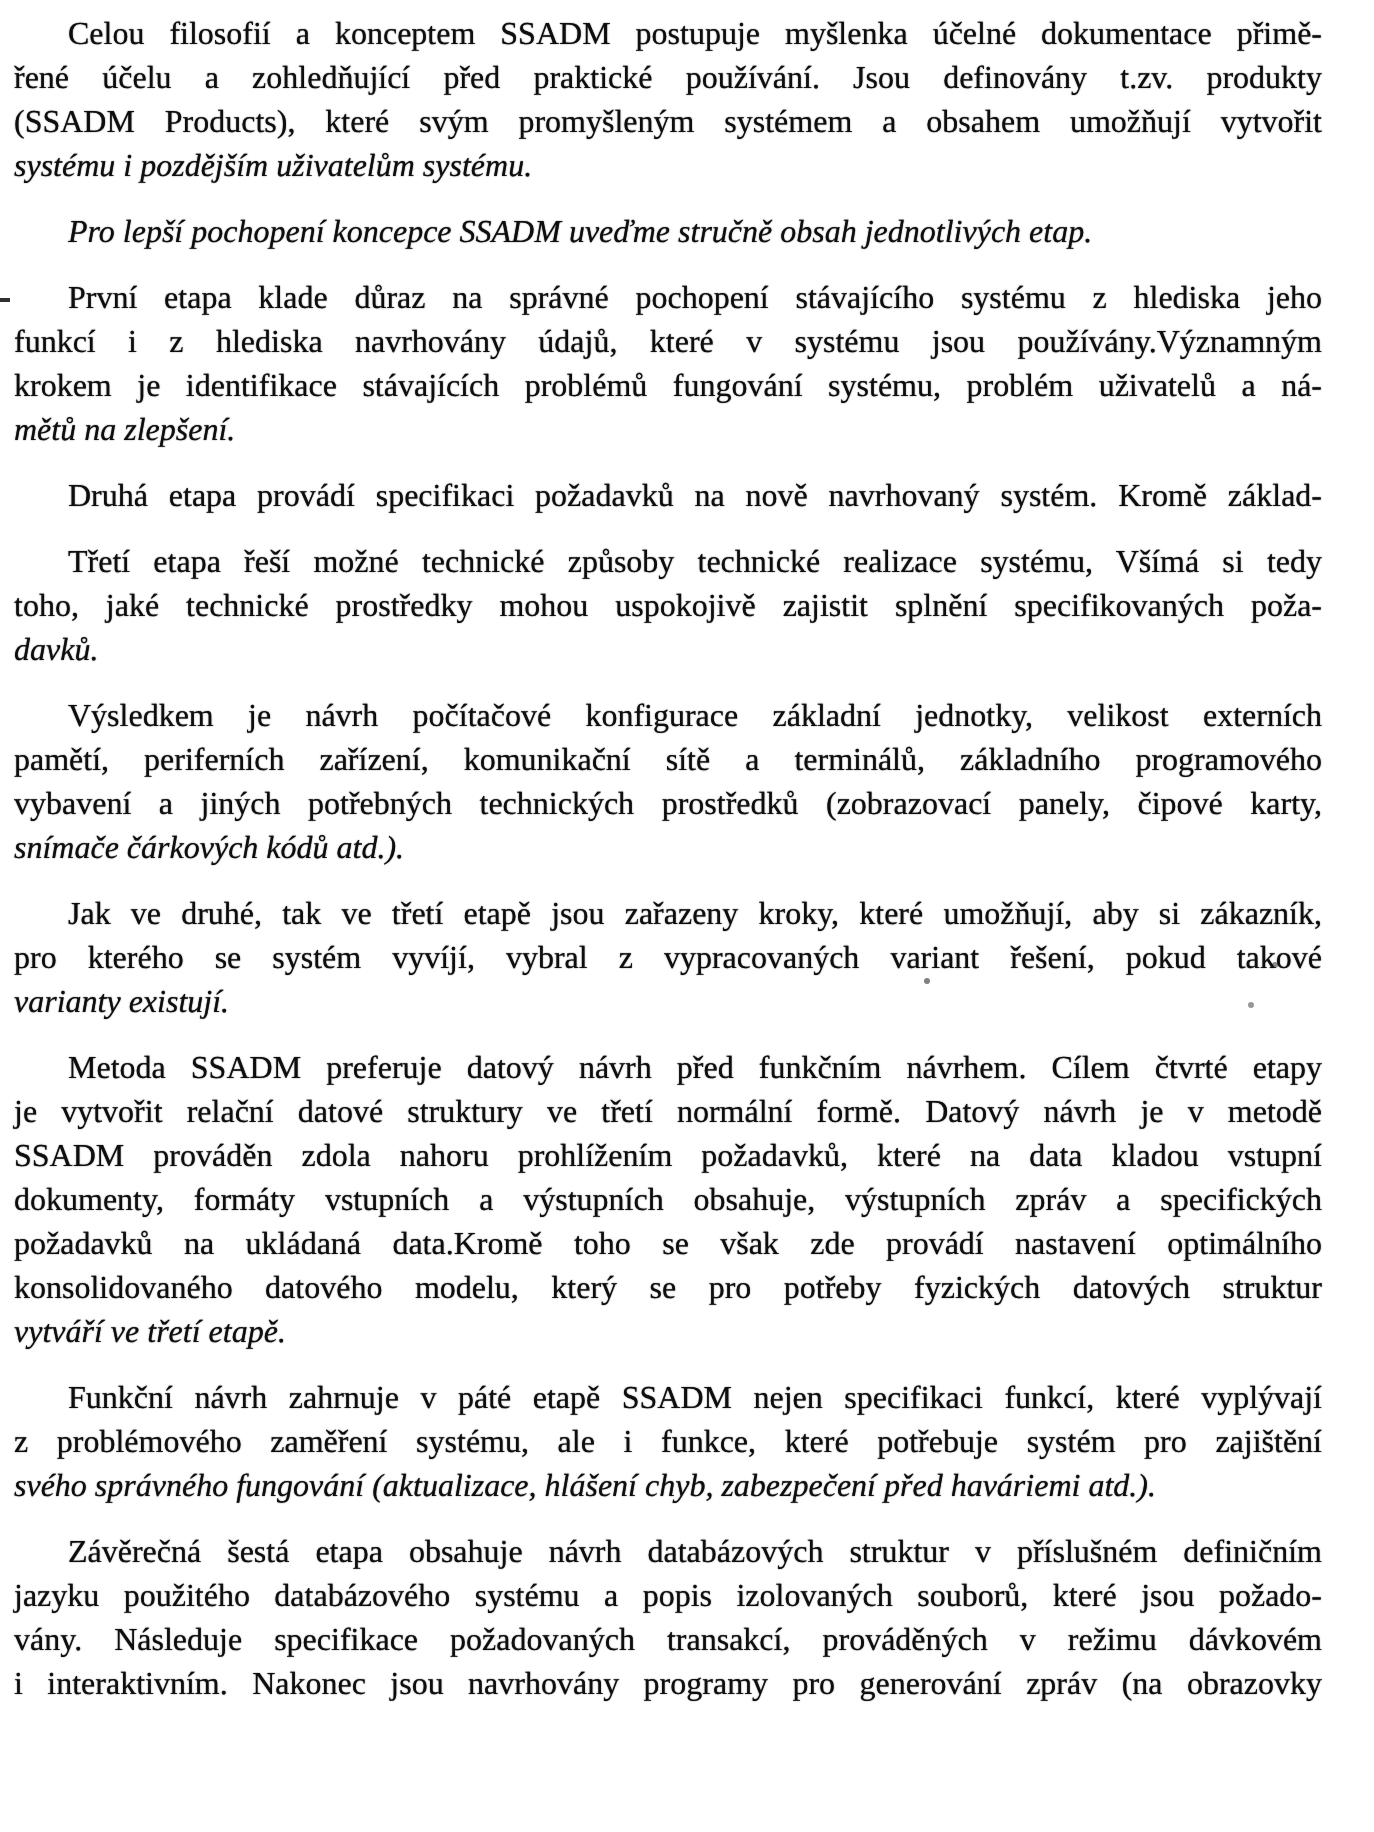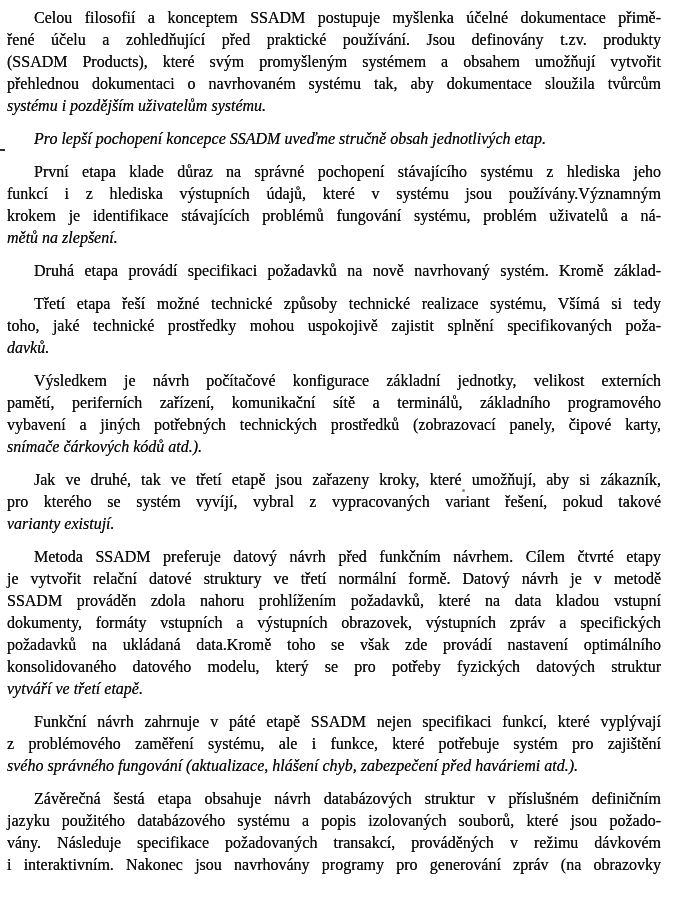--- a/index.html
+++ b/index.html
@@ -45,29 +45,28 @@
   }
 </style>
 </head>
 <body>
 
 <div class="page" style="background: rgb(255, 255, 255); color: rgb(14, 14, 14);">
     <div class="paragraph">
       <div class="line first">Celou filosofií a konceptem SSADM postupuje myšlenka účelné dokumentace přimě-</div>
       <div class="line">řené účelu a zohledňující před praktické používání. Jsou definovány t.zv. produkty</div>
       <div class="line">(SSADM Products), které svým promyšleným systémem a obsahem umožňují vytvořit</div>
-      <div class="line">přehlednou dokumentaci o navrhovaném systému tak, aby dokumentace sloužila tvůrcům</div>
       <div class="line no-just">systému i pozdějším uživatelům systému.</div>
     </div>
     <div class="paragraph">
       <div class="line first no-just">Pro lepší pochopení koncepce SSADM uveďme stručně obsah jednotlivých etap.</div>
     </div>
     <div class="paragraph">
       <div class="line first">První etapa klade důraz na správné pochopení stávajícího systému z hlediska jeho</div>
-      <div class="line">funkcí i z hlediska výstupních údajů, které v systému jsou používány.Významným</div>
+      <div class="line">funkcí i z hlediska navrhovány údajů, které v systému jsou používány.Významným</div>
       <div class="line">krokem je identifikace stávajících problémů fungování systému, problém uživatelů a ná-</div>
       <div class="line no-just">mětů na zlepšení.</div>
     </div>
     <div class="paragraph">
       <div class="line first">Druhá etapa provádí specifikaci požadavků na nově navrhovaný systém. Kromě základ-</div>
     </div>
     <div class="paragraph">
       <div class="line first">Třetí etapa řeší možné technické způsoby technické realizace systému, Všímá si tedy</div>
       <div class="line">toho, jaké technické prostředky mohou uspokojivě zajistit splnění specifikovaných poža-</div>
       <div class="line no-just">davků.</div>
@@ -80,21 +79,21 @@
     </div>
     <div class="paragraph">
       <div class="line first">Jak ve druhé, tak ve třetí etapě jsou zařazeny kroky, které umožňují, aby si zákazník,</div>
       <div class="line">pro kterého se systém vyvíjí, vybral z vypracovaných variant řešení, pokud takové</div>
       <div class="line no-just">varianty existují.</div>
     </div>
     <div class="paragraph">
       <div class="line first">Metoda SSADM preferuje datový návrh před funkčním návrhem. Cílem čtvrté etapy</div>
       <div class="line">je vytvořit relační datové struktury ve třetí normální formě. Datový návrh je v metodě</div>
       <div class="line">SSADM prováděn zdola nahoru prohlížením požadavků, které na data kladou vstupní</div>
-      <div class="line">dokumenty, formáty vstupních a výstupních obrazovek, výstupních zpráv a specifických</div>
+      <div class="line">dokumenty, formáty vstupních a výstupních obsahuje, výstupních zpráv a specifických</div>
       <div class="line">požadavků na ukládaná data.Kromě toho se však zde provádí nastavení optimálního</div>
       <div class="line">konsolidovaného datového modelu, který se pro potřeby fyzických datových struktur</div>
       <div class="line no-just">vytváří ve třetí etapě.</div>
     </div>
     <div class="paragraph">
       <div class="line first">Funkční návrh zahrnuje v páté etapě SSADM nejen specifikaci funkcí, které vyplývají</div>
       <div class="line">z problémového zaměření systému, ale i funkce, které potřebuje systém pro zajištění</div>
       <div class="line no-just">svého správného fungování (aktualizace, hlášení chyb, zabezpečení před haváriemi atd.).</div>
     </div>
     <div class="paragraph">

